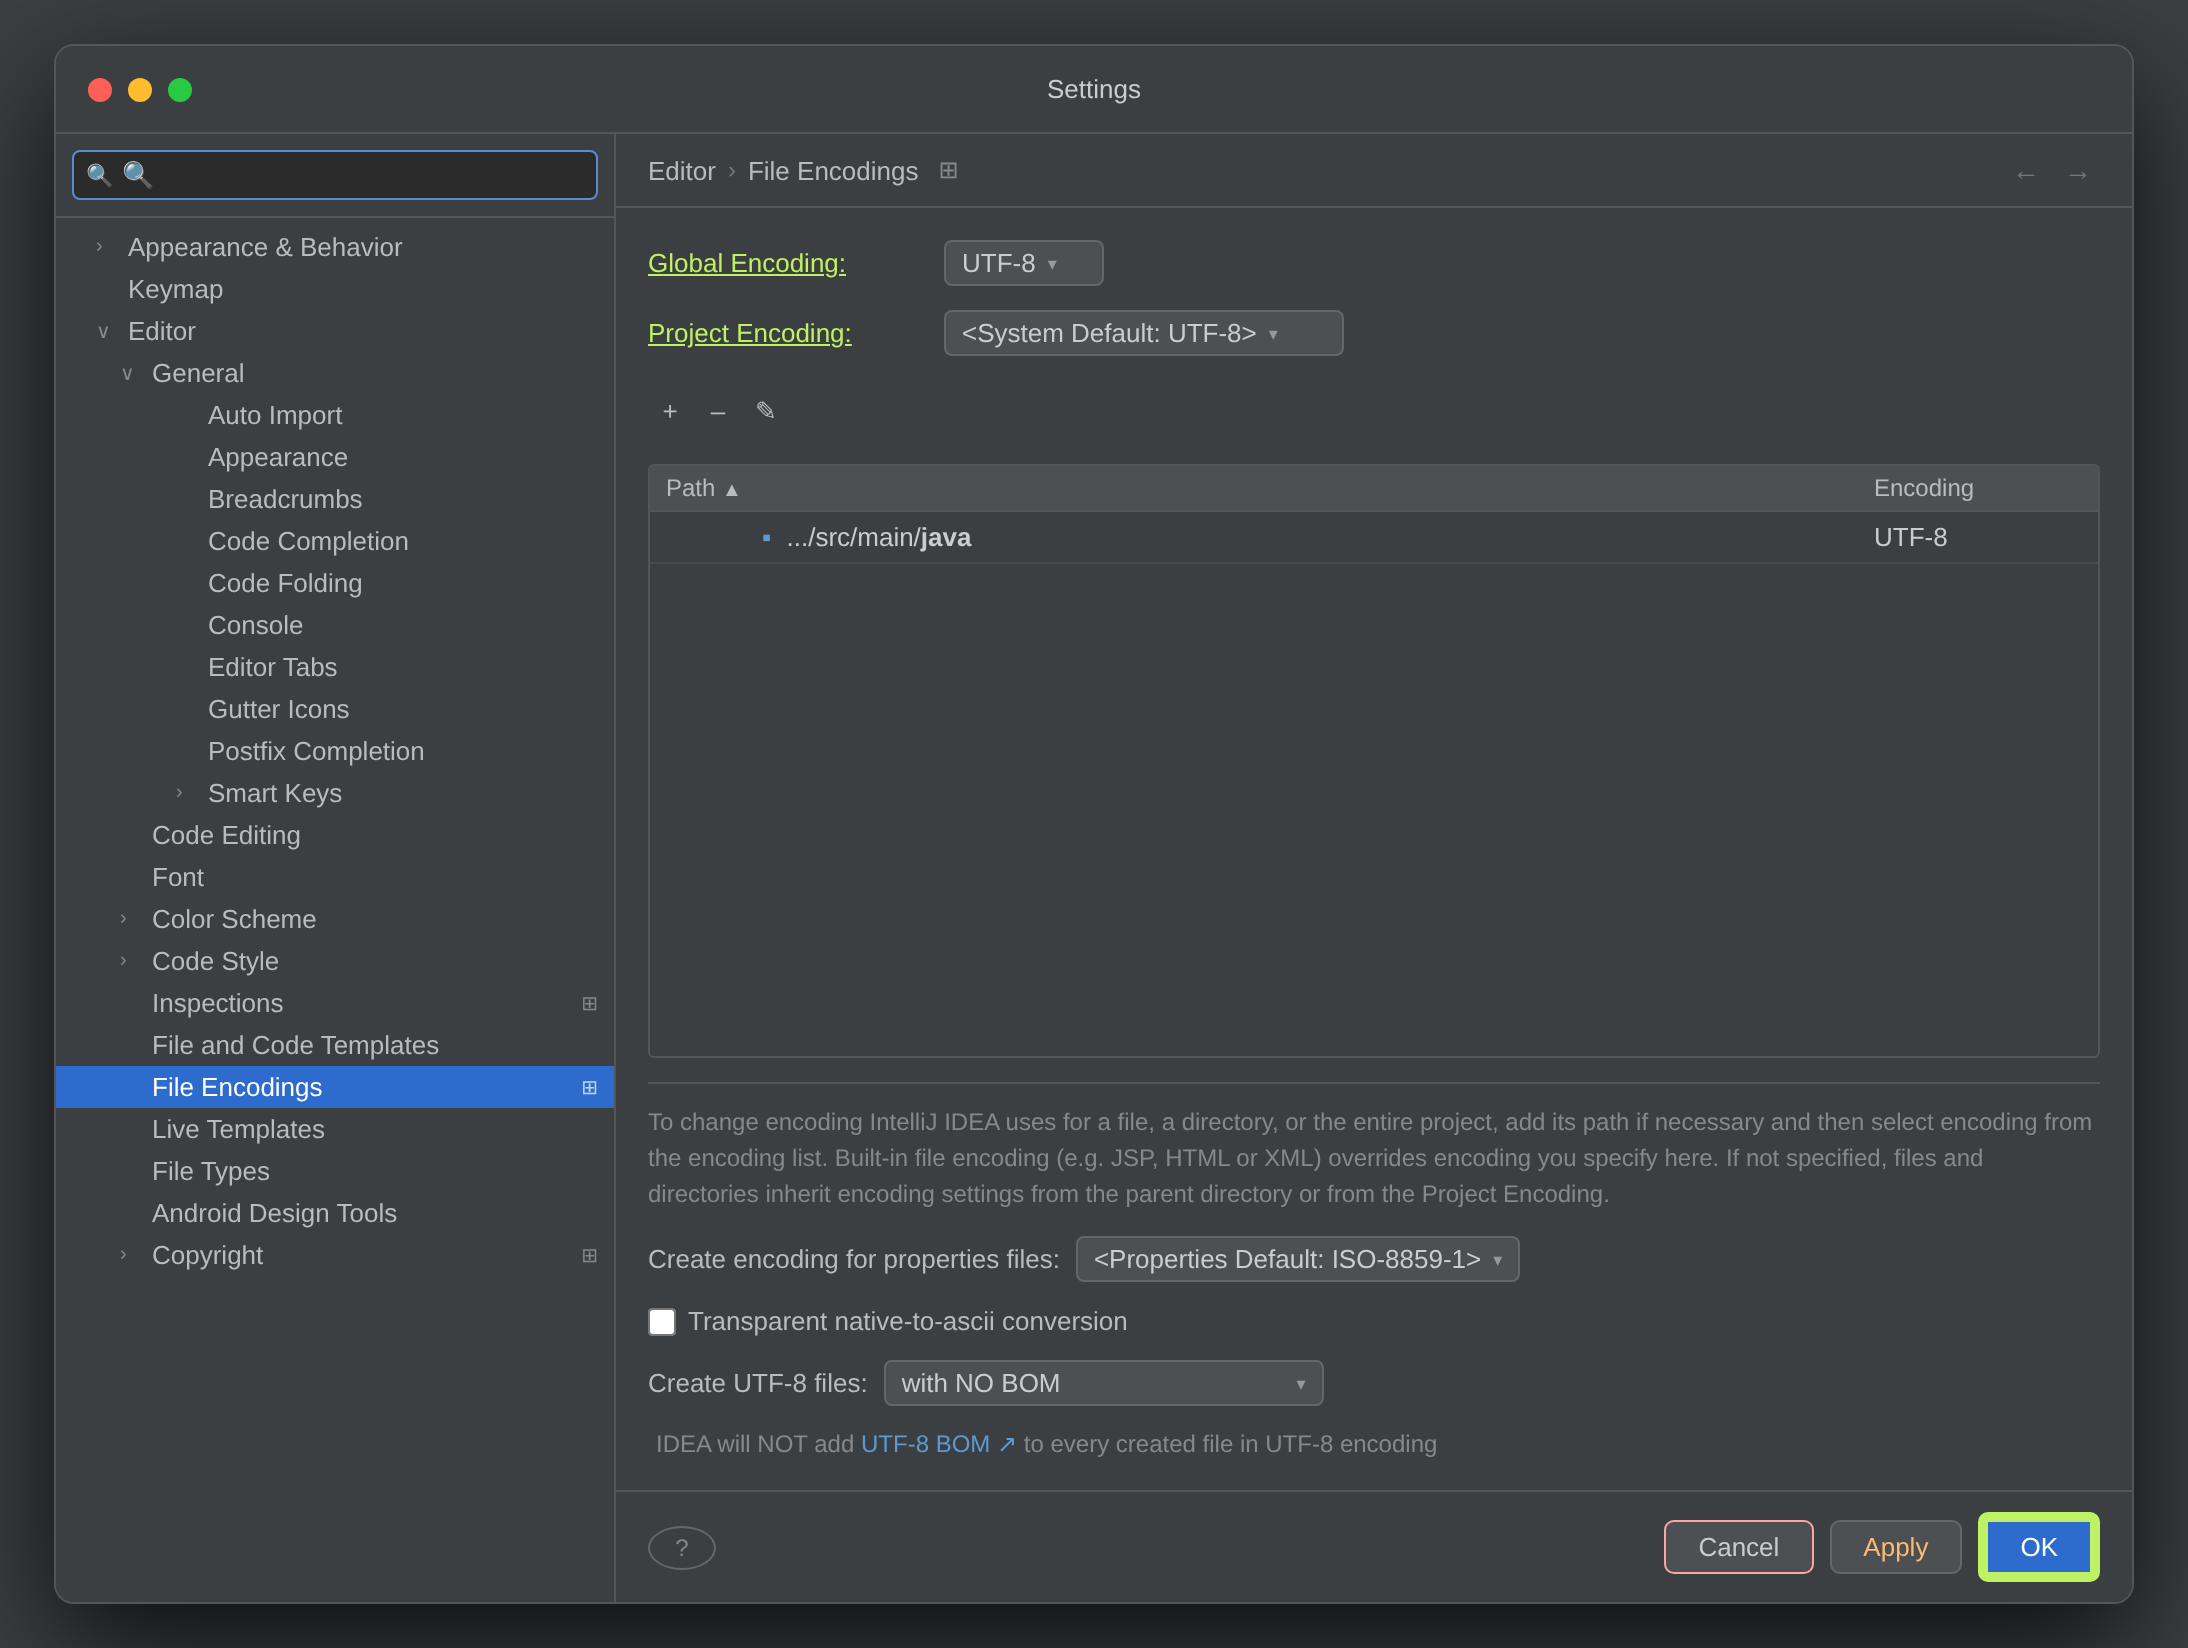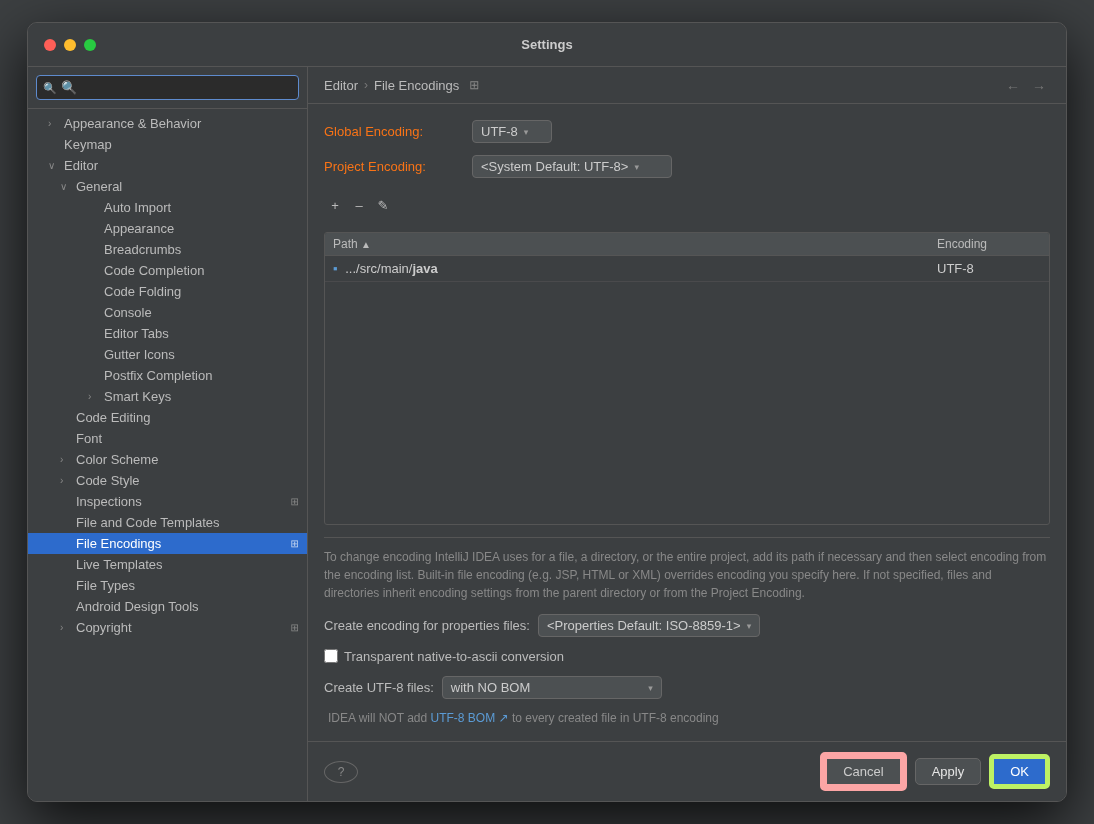--- a/index.html
+++ b/index.html
@@ -44,21 +44,21 @@
       width: 12px;
       height: 12px;
       border-radius: 50%;
     }
     .traffic-light.close { background: #ff5f57; }
     .traffic-light.minimize { background: #ffbd2e; }
     .traffic-light.maximize { background: #28ca41; }
     .title-text {
       color: #cccccc;
       font-size: 13px;
-      font-weight: 700;
+      font-weight: 400;
     }
     .main-content {
       display: flex;
       flex: 1;
       overflow: hidden;
     }
     
     .sidebar {
       width: 280px;
       background: #3c3f41;
@@ -173,24 +173,25 @@
       display: flex;
       flex-direction: column;
       gap: 12px;
     }
     .field-row {
       display: flex;
       align-items: center;
       gap: 8px;
     }
     .field-label {
-      color: #f97316;
+      color: #bef264;
       font-size: 13px;
       width: 140px;
       flex-shrink: 0;
+      text-decoration: underline;
     }
     .dropdown-btn {
       background: #4c5052;
       border: 1px solid #666;
       border-radius: 4px;
       color: #cccccc;
       padding: 3px 8px;
       font-size: 13px;
       cursor: pointer;
       display: flex;
@@ -243,20 +244,21 @@
     .col-encoding { width: 120px; flex-shrink: 0; }
     .table-row {
       display: flex;
       border-bottom: 1px solid #4a4a4c;
       align-items: center;
     }
     .table-cell {
       padding: 5px 8px;
       font-size: 13px;
       color: #cccccc;
+      margin-left: 48px;
     }
     .path-icon { color: #5b9bd5; margin-right: 4px; }
     .path-text { color: #cccccc; }
     .path-bold { font-weight: 600; }
     .table-body-area {
       min-height: 200px;
     }
     
     .info-text {
       color: #888888;
@@ -272,21 +274,21 @@
       gap: 8px;
     }
     .props-label {
       color: #bbbbbb;
       font-size: 13px;
       flex-shrink: 0;
     }
     
     .checkbox-row {
       display: flex;
-      align-items: flex-start;
+      align-items: flex-end;
       gap: 6px;
     }
     .checkbox-input {
       width: 14px;
       height: 14px;
       accent-color: #5b9bd5;
     }
     .checkbox-label {
       color: #bbbbbb;
       font-size: 13px;
@@ -328,27 +330,27 @@
       background: #3c3f41;
     }
     .footer-btn {
       padding: 5px 16px;
       border-radius: 5px;
       font-size: 13px;
       cursor: pointer;
     }
     .btn-cancel {
       background: #4c5052;
-      border: 7px solid #fca5a5;
+      border: 1px solid #fca5a5;
       color: #cccccc;
     }
     .btn-apply {
       background: #4c5052;
       border: 1px solid #666;
-      color: #e5e5e5;
+      color: #fdba74;
     }
     .btn-ok {
       background: #2d6bcc;
       border: 5px solid #bef264;
       color: #ffffff;
     }
     .help-btn {
       background: none;
       border: 1px solid #666;
       border-radius: 50%;

